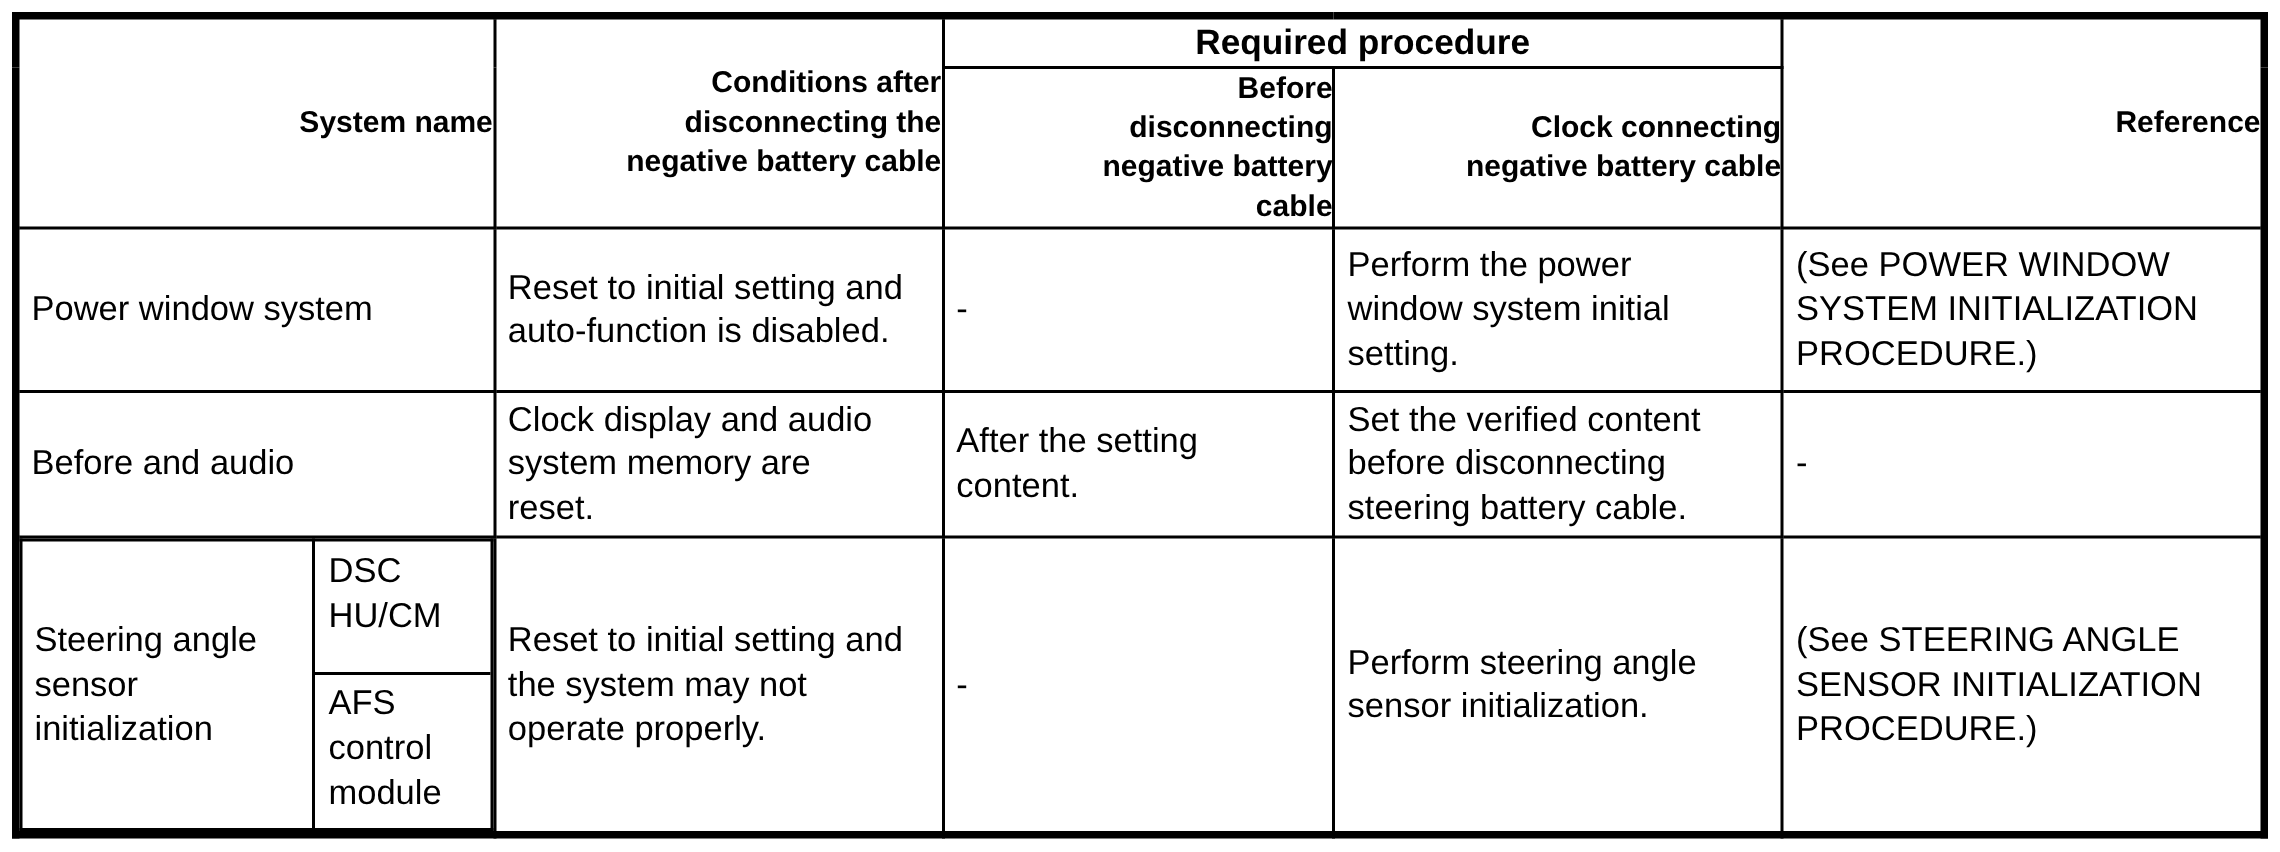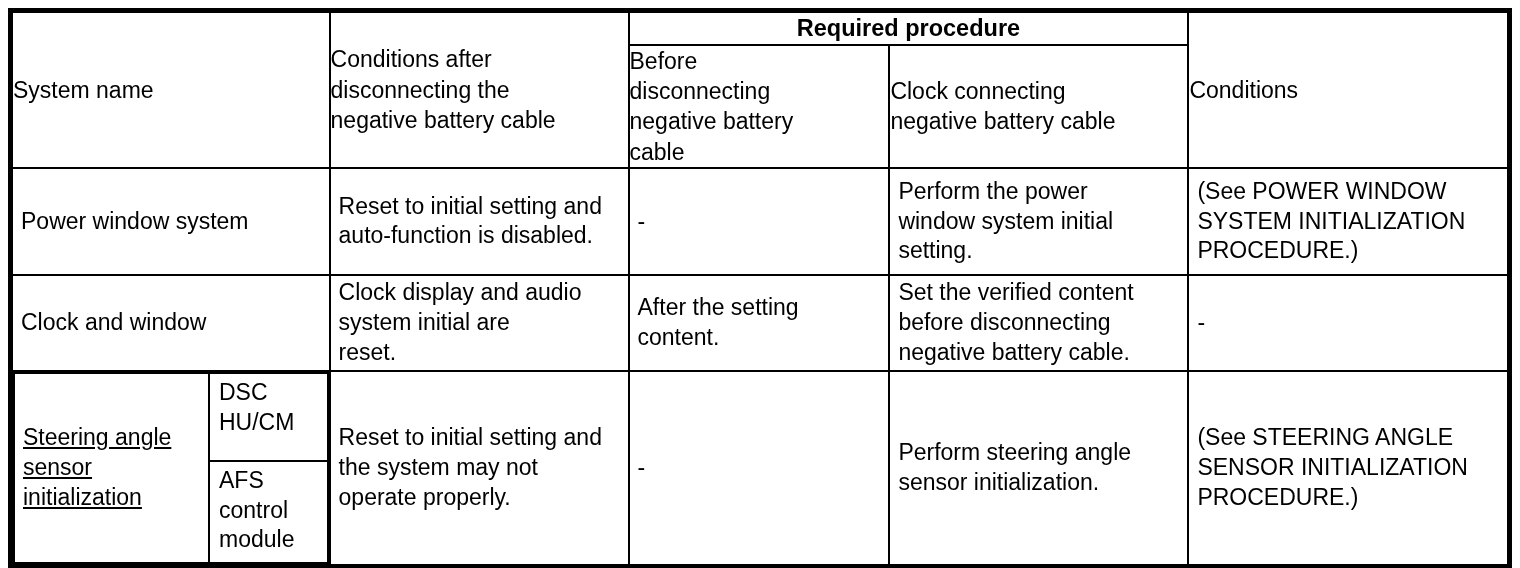--- a/index.html
+++ b/index.html
@@ -47,23 +47,23 @@
   .cellpad {
     padding: 2px 7px 2px 8px;
     font-size: 23px;
     line-height: 1.30;
     font-weight: normal;
     text-align: left;
     white-space: pre-line;
   }
 
   .hd {
-    font-weight: normal;
-    text-align: left;
-    font-size: 23px;
+    font-weight: bold;
+    text-align: right;
+    font-size: 20px;
     line-height: 1.32;
     padding: 3px 6px;
     white-space: pre-line;
   }
 
   .hd-group {
     font-weight: bold;
     text-align: center;
     font-size: 23.5px;
     line-height: 1.3;
@@ -80,21 +80,20 @@
   }
   .subtable td {
     border: 0;
     padding: 0;
     background: #ffffff;
   }
   .sub-left {
     width: 193px;
     border-right: 2px solid #000000;
     vertical-align: middle;
-    text-decoration: underline;
   }
   .sub-right {
     vertical-align: top;
   }
   .sub-right .sub-top {
     border-bottom: 2px solid #000000;
     height: 88px;
     box-sizing: border-box;
   }
   .sub-right .sub-bot {
@@ -128,21 +127,21 @@
       <col style="width:320px">
     </colgroup>
 
     <thead>
       <tr>
         <td class="hd vmid" rowspan="2" colspan="1">System name</td>
         <td class="hd vmid" rowspan="2">Conditions after
 disconnecting the
 negative battery cable</td>
         <td class="hd-group" colspan="2">Required procedure</td>
-        <td class="hd vmid" rowspan="2">Conditions</td>
+        <td class="hd vmid" rowspan="2">Reference</td>
       </tr>
       <tr>
         <td class="hd vmid">Before
 disconnecting
 negative battery
 cable</td>
         <td class="hd vmid">Clock connecting
 negative battery cable</td>
       </tr>
     </thead>
@@ -167,35 +166,35 @@
         </td>
         <td class="vmid">
           <div class="cellpad">(See POWER WINDOW
 SYSTEM INITIALIZATION
 PROCEDURE.)</div>
         </td>
       </tr>
 
       <tr style="height:94px">
         <td class="vmid">
-          <div class="cellpad">Clock and window</div>
+          <div class="cellpad">Before and audio</div>
         </td>
         <td class="vmid">
           <div class="cellpad">Clock display and audio
-system initial are
+system memory are
 reset.</div>
         </td>
         <td class="vmid">
           <div class="cellpad">After the setting
 content.</div>
         </td>
         <td class="vmid">
           <div class="cellpad">Set the verified content
 before disconnecting
-negative battery cable.</div>
+steering battery cable.</div>
         </td>
         <td class="vmid">
           <div class="dash">-</div>
         </td>
       </tr>
 
       <tr style="height:175px">
         <td class="vmid" style="padding:0">
           <table class="subtable">
             <tbody>

